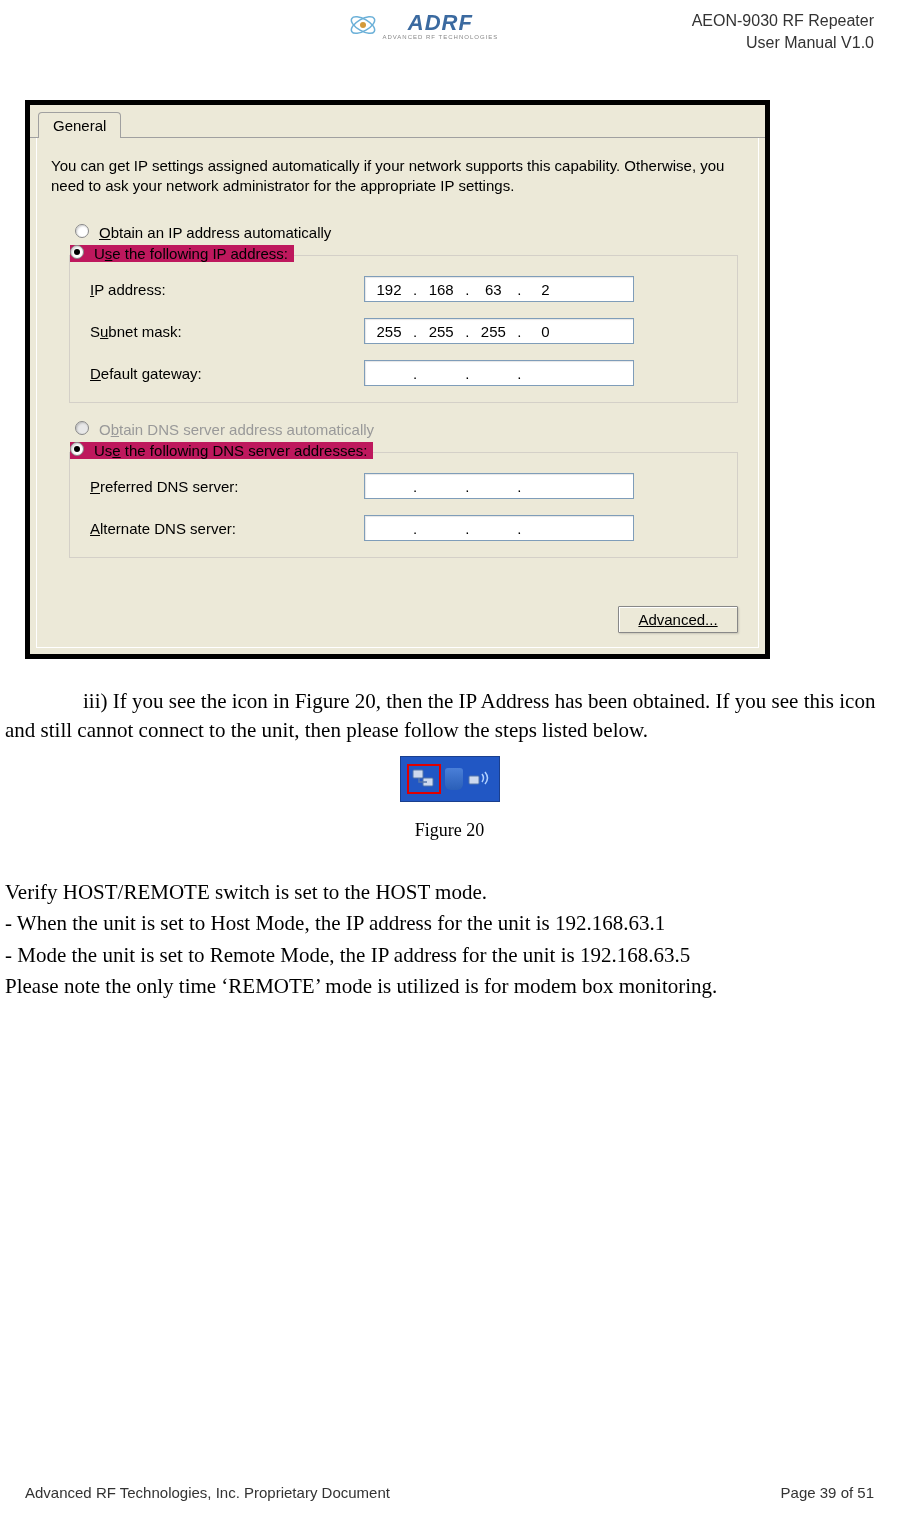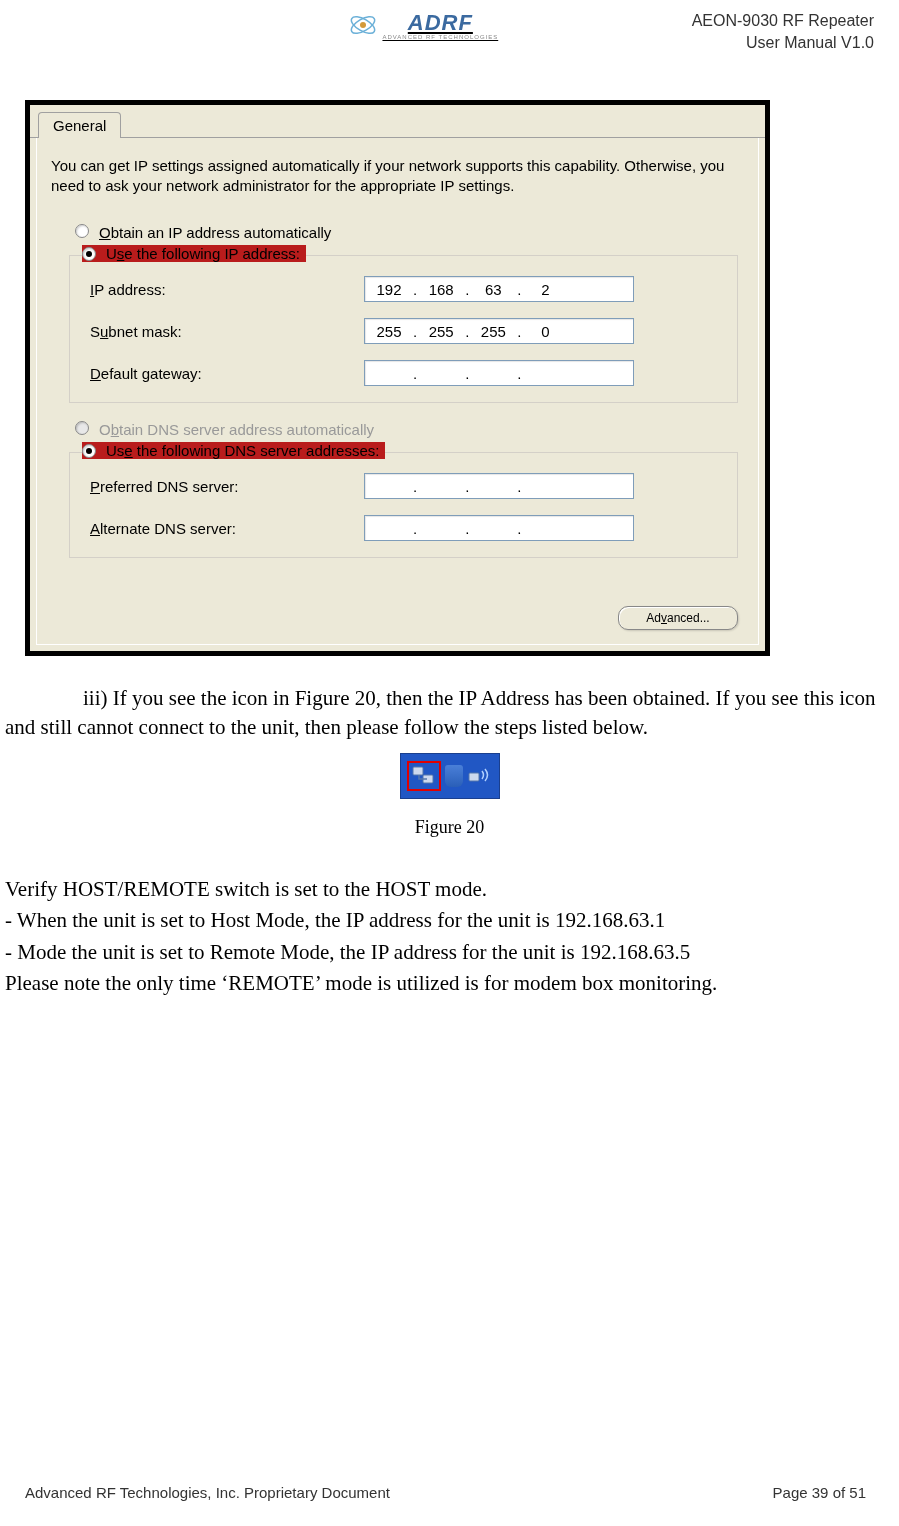--- a/index.html
+++ b/index.html
@@ -18,21 +18,20 @@
     }
     .logo-area {
       flex: 1;
       text-align: center;
       padding-left: 130px;
     }
     .logo {
       display: inline-flex;
       align-items: flex-start;
       gap: 4px;
-      text-decoration: underline;
     }
     .logo-icon {
       width: 30px;
       height: 30px;
       display: inline-block;
       position: relative;
     }
     .logo-text {
       font-weight: bold;
       font-style: italic;
@@ -129,25 +128,25 @@
     .fieldset {
       border: 1px solid #d4d0c8;
       border-top: 1px solid #d4d0c8;
       margin: 0 6px 18px 18px;
       padding: 4px 14px 16px 14px;
       position: relative;
     }
     .fieldset-legend {
       position: absolute;
       top: -11px;
-      left: 12px;
-      background: #b91c1c;
+      left: 0;
+      background: #be185d;
       padding-right: 6px;
       display: flex;
-      align-items: center;
+      align-items: flex-start;
     }
     .field-row {
       display: flex;
       align-items: center;
       margin-top: 16px;
     }
     .field-label {
       width: 280px;
       font-size: 15px;
       padding-left: 6px;
@@ -174,26 +173,27 @@
       font-size: 15px;
     }
     .button-row-inner {
       text-align: right;
       margin-top: 48px;
       padding-right: 6px;
     }
     .win-btn {
       background: #ece9d8;
       border: 1px solid #888;
-      border-radius: 10px;
+      border-radius: 1px;
       padding: 4px 18px;
-      font-size: 12px;
+      font-size: 15px;
       font-family: Tahoma, sans-serif;
       box-shadow: 1px 1px 0 #fff inset, 1px 1px 2px rgba(0,0,0,0.15);
       min-width: 120px;
+      text-decoration: underline;
     }
     .bottom-btn-row {
       text-align: right;
       padding: 14px 12px 14px 12px;
       border-top: 1px solid #d0d0d0;
     }
     .bottom-btn-row .win-btn {
       min-width: 110px;
       margin-left: 8px;
     }
@@ -247,21 +247,21 @@
     .list-text {
       margin: 36px 5px 0 5px;
       font-family: "Times New Roman", serif;
       font-size: 21px;
       line-height: 1.5;
     }
     .footer {
       position: absolute;
       bottom: 25px;
       left: 25px;
-      right: 33px;
+      right: 25px;
       display: flex;
       justify-content: space-between;
       font-family: "Trebuchet MS", sans-serif;
       font-size: 15px;
       color: #333;
       border-top: 0;
     }
   </style>
 </head>
 <body>

